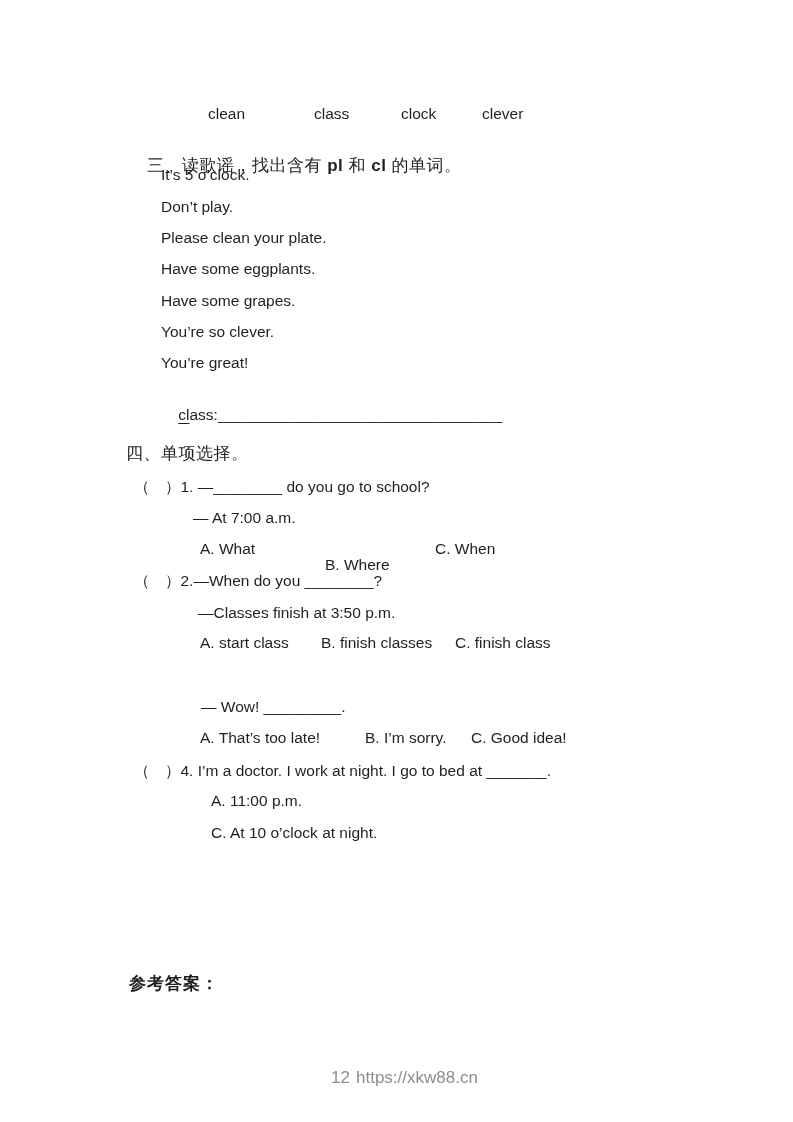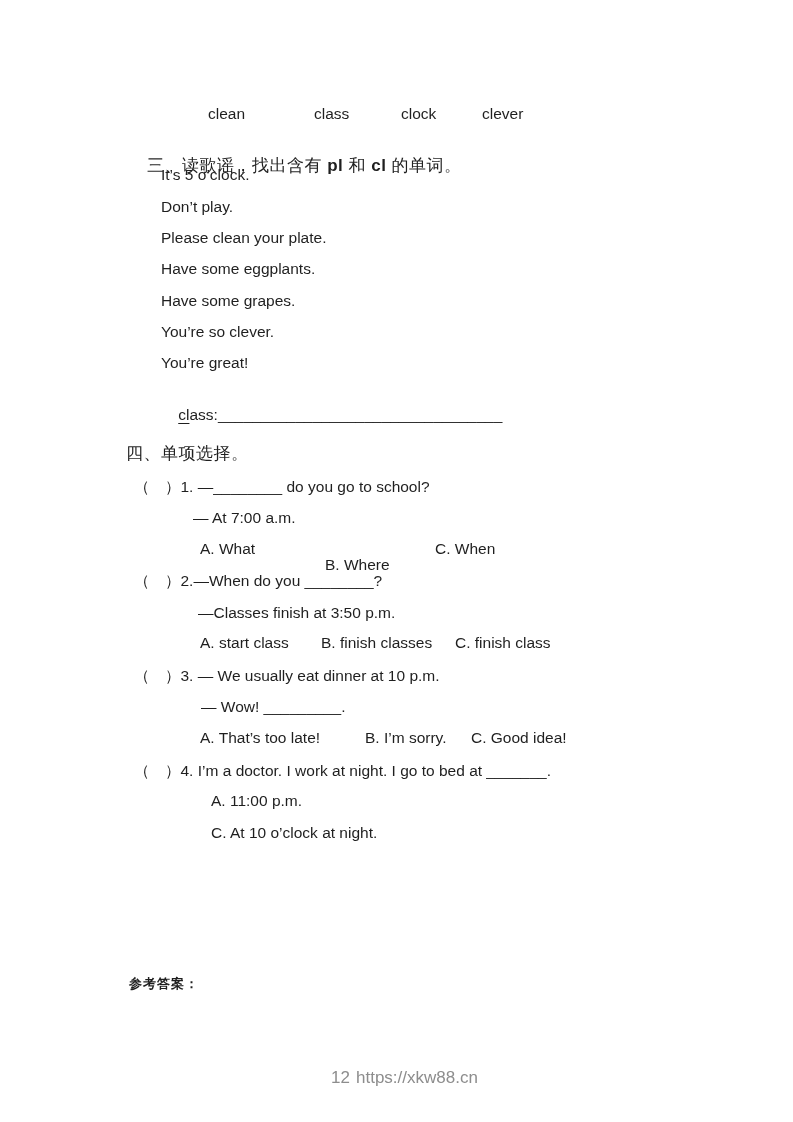--- a/index.html
+++ b/index.html
@@ -29,21 +29,21 @@
     line-height: 22px;
     letter-spacing: 0.5px;
   }
   .bold { font-weight: 700; }
   .u-initial {
     text-decoration: underline;
     text-underline-offset: 3px;
   }
   .blank-run { letter-spacing: 0; }
   .ref-label {
-    font-size: 13px;
+    font-size: 17px;
     font-weight: 700;
     letter-spacing: 1px;
   }
   .footer {
     position: absolute;
     left: 0; right: 0;
     top: 1066px;
     text-align: center;
     font-size: 17px;
     color: #8d8d8d;
@@ -85,21 +85,20 @@
   <span class="line" style="left:192px; top:538px;">A. What</span>
   <span class="line" style="left:317px; top:538px;margin-top:16px;">B. Where</span>
   <span class="line" style="left:427px; top:538px;">C. When</span>
 
   <div class="line" style="left:126px; top:570px;">（　）2.—When do you ________?</div>
   <div class="line" style="left:190px; top:602px;">—Classes finish at 3:50 p.m.</div>
   <span class="line" style="left:192px; top:632px;">A. start class</span>
   <span class="line" style="left:313px; top:632px;">B. finish classes</span>
   <span class="line" style="left:447px; top:632px;">C. finish class</span>
 
-  <div class="line" style="left:126px; top:665px;">（　）3. — We usually eat dinner at 10 p.m.</div>
   <div class="line" style="left:193px; top:696px;">— Wow! _________.</div>
   <span class="line" style="left:192px; top:727px;">A. That’s too late!</span>
   <span class="line" style="left:357px; top:727px;">B. I’m sorry.</span>
   <span class="line" style="left:463px; top:727px;">C. Good idea!</span>
 
   <div class="line" style="left:126px; top:760px;">（　）4. I’m a doctor. I work at night. I go to bed at _______.</div>
   <span class="line" style="left:203px; top:790px;">A. 11:00 p.m.</span>
   <span class="line" style="left:203px; top:822px;">C. At 10 o’clock at night.</span>
 
   <div class="line ref-label" style="left:121px; top:973px;">参考答案：</div>

